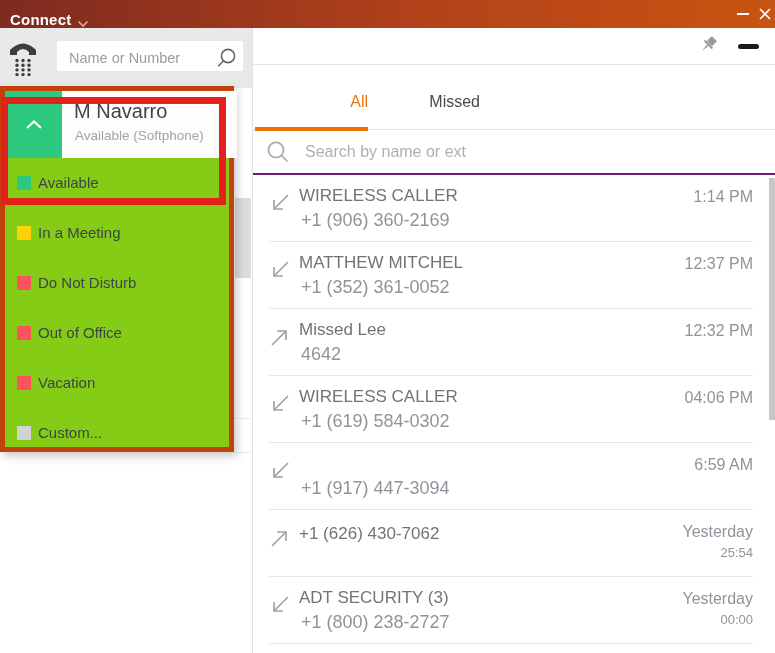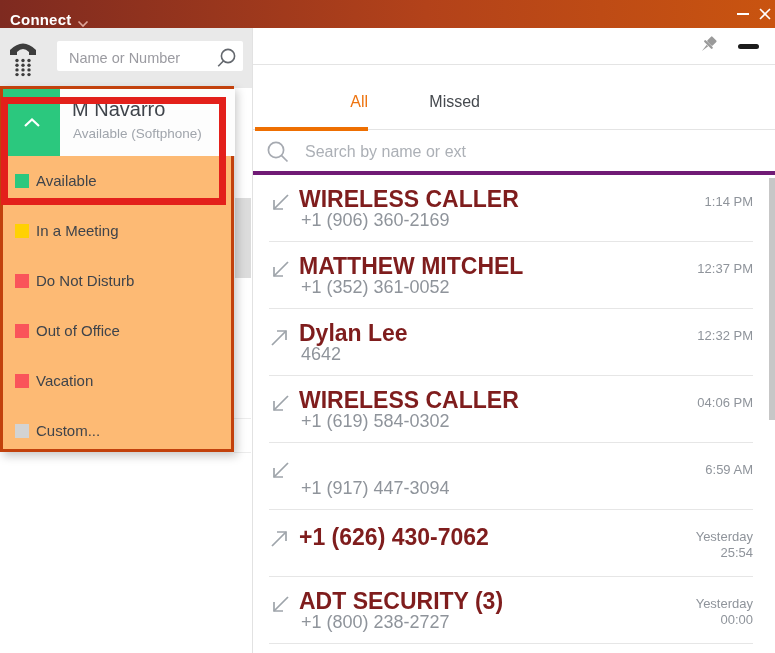--- a/index.html
+++ b/index.html
@@ -41,41 +41,41 @@
   .pin-btn { position:absolute; right:56px; top:7px; width:22px; height:24px; }
   .collapse-btn { position:absolute; right:17px; top:16px; width:21px; height:6px; }
   .collapse-btn .bar { width:21px; height:5px; background:#1B1B1B; border-radius:2.5px; }
   .tabs { position:absolute; left:0; top:37px; width:523px; height:65px; border-bottom:1px solid #E4E4E4; }
   .tab { position:absolute; top:0; height:65px; text-align:right; font-size:16px; color:#45494E; padding-top:28px; cursor:default; }
   .tab-all { left:2px; width:113px; }
   .tab-missed { left:115px; width:112px; }
   .tab.active { color:#EE7410; }
   .tab .underline { display:none; position:absolute; left:0; bottom:-1px; width:100%; height:4px; background:#EE6F02; }
   .tab.active .underline { display:block; }
-  .search-row { position:absolute; left:0; top:102px; width:523px; height:45px; border-bottom:4px solid #701a75; }
+  .search-row { position:absolute; left:0; top:102px; width:523px; height:45px; border-bottom:2px solid #701a75; }
   .search-row .mag { position:absolute; left:12px; top:9px; }
   .search-row input {
     position:absolute; left:52px; top:0; width:440px; height:44px; border:none; outline:none;
     font-family:"Liberation Sans",sans-serif; font-size:16px; color:#4a4e54; background:transparent;
   }
   .search-row input::placeholder { color:#ACB0B6; opacity:1; }
   
   .call-list { position:absolute; left:0; top:147px; width:523px; height:478px; list-style:none; }
   .call-row { position:absolute; left:0; width:523px; height:67px; }
   .call-row::after { content:""; position:absolute; left:16px; right:23px; bottom:0; height:1px; background:#E6E6E6; }
   .call-row .dir { position:absolute; left:16px; top:17px; }
-  .call-name { position:absolute; left:46px; top:11px; font-size:23px; color:#7f1d1d; white-space:nowrap;font-weight:bold; }
+  .call-name { position:absolute; left:46px; top:11px; font-size:17px; color:#737373; white-space:nowrap; }
   .call-number { position:absolute; left:48px; top:35px; font-size:18px; color:#8F949B; white-space:nowrap; }
-  .call-time { position:absolute; right:23px; top:13px; font-size:13px; color:#8F949B; text-align:center;margin-top:6px; }
+  .call-time { position:absolute; right:23px; top:13px; font-size:16px; color:#8F949B; text-align:center; }
   .call-time2 { position:absolute; right:23px; top:35px; font-size:13px; color:#8F949B; text-align:right; }
   .rp-scroll-thumb { position:absolute; left:516px; top:150px; width:7px; height:242px; background:#C7C7C7; }
   
   .status-dropdown {
-    position:absolute; left:0; top:86px; width:234px; height:366px; background:#fdba74;
-    border:3px solid #c2410c; box-shadow:3px 4px 9px rgba(0,0,0,.22); z-index:20;padding-left:38px;
+    position:absolute; left:0; top:86px; width:234px; height:366px; background:#84cc16;
+    border:5px solid #c2410c; box-shadow:3px 4px 9px rgba(0,0,0,.22); z-index:20;padding-left:38px;
   }
   .status-header { position:absolute; left:0; top:0; width:232px; height:67px; background:#FDFDFD; cursor:default; }
   .avatar { position:absolute; left:0; top:0; width:57px; height:67px; display:flex; align-items:center; justify-content:center; }
   .user-name { position:absolute; left:69px; top:9px; font-size:20px; color:#3F444B; white-space:nowrap; }
   .user-status { position:absolute; left:70px; top:37px; font-size:13.5px; color:#A0A5AC; white-space:nowrap; }
   .status-menu { position:absolute; left:0; top:67px; width:232px; list-style:none; }
   .status-item { position:relative; height:50px; cursor:default; }
   .status-swatch { position:absolute; left:12px; top:18px; width:14px; height:14px; }
   .status-label { position:absolute; left:33px; top:0; line-height:50px; font-size:15px; color:#3F444B; white-space:nowrap; }
   
@@ -192,21 +192,21 @@
         </svg>
         <span class="call-name">MATTHEW MITCHEL</span>
         <span class="call-number">+1 (352) 361-0052</span>
         <span class="call-time">12:37 PM</span>
       </li>
       <li class="call-row" style="top:134px;">
         <svg class="dir" width="22" height="22" viewBox="0 0 22 22">
           <line x1="3" y1="19" x2="17" y2="5" stroke="#9EA4AA" stroke-width="1.7"></line>
           <polyline points="8,5 17,5 17,14" fill="none" stroke="#9EA4AA" stroke-width="1.7"></polyline>
         </svg>
-        <span class="call-name">Dylan Lee</span>
+        <span class="call-name">Missed Lee</span>
         <span class="call-number">4642</span>
         <span class="call-time">12:32 PM</span>
       </li>
       <li class="call-row" style="top:201px;">
         <svg class="dir" width="22" height="22" viewBox="0 0 22 22">
           <line x1="19" y1="3" x2="5" y2="17" stroke="#9EA4AA" stroke-width="1.7"></line>
           <polyline points="5,8 5,17 14,17" fill="none" stroke="#9EA4AA" stroke-width="1.7"></polyline>
         </svg>
         <span class="call-name">WIRELESS CALLER</span>
         <span class="call-number">+1 (619) 584-0302</span>

